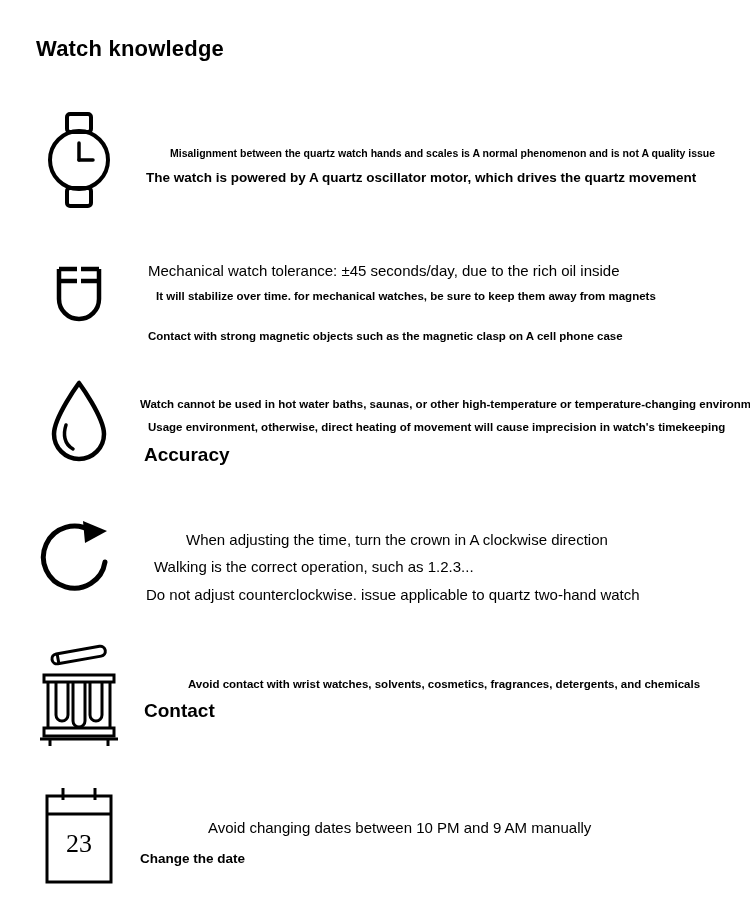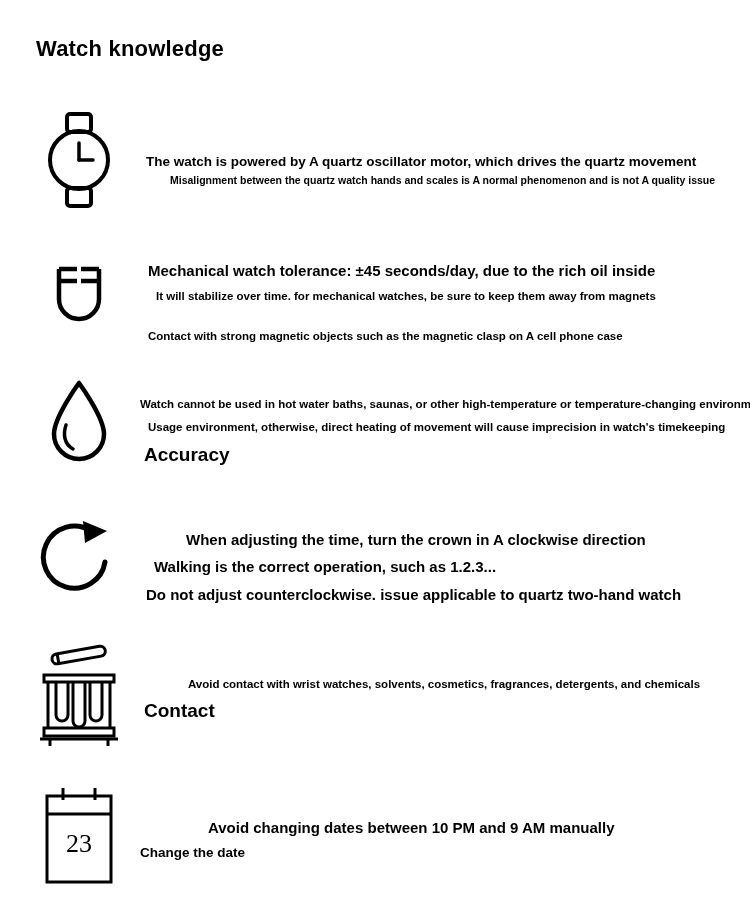--- a/index.html
+++ b/index.html
@@ -62,21 +62,21 @@
     font-weight: bold;
     line-height: 1.5;
   }
   .t-mid {
     font-size: 13.5px;
     font-weight: bold;
     line-height: 1.55;
   }
   .t-big {
     font-size: 15px;
-    font-weight: bold;
+    font-weight: normal;
     line-height: 1.55;
   }
   .t-head {
     font-size: 19px;
     font-weight: bold;
     line-height: 1.5;
   }
 
   
   #sec-quartz { top: 108px; height: 110px; }
@@ -114,21 +114,21 @@
   #sec-chem .icon-box { top: 0; height: 116px; }
   #sec-chem .text-block { top: 36px; }
   #sec-chem .l1 { padding-left: 8px; text-align: center; }
   #sec-chem .l2 { padding-left: 4px; margin-top: 4px; }
 
   
   #sec-date { top: 786px; height: 110px; }
   #sec-date .icon-box { top: 0; height: 104px; }
   #sec-date .text-block { top: 30px; }
   #sec-date .l1 { padding-left: 68px; }
-  #sec-date .l2 { padding-left: 0px; margin-top: 4px; }
+  #sec-date .l2 { padding-left: 0px; margin-top: 10px; }
 
   .cal-number {
     font-size: 26px;
     font-weight: normal;
     font-family: "Liberation Serif", serif;
   }
   svg { display: block; }
 </style>
 </head>
 <body>
@@ -141,22 +141,22 @@
     <div class="icon-box">
       <svg width="80" height="100" viewBox="0 0 80 100" aria-hidden="true">
         <rect x="28" y="4" width="24" height="18" rx="3" fill="none" stroke="#000" stroke-width="4"></rect>
         <rect x="28" y="78" width="24" height="18" rx="3" fill="none" stroke="#000" stroke-width="4"></rect>
         <circle cx="40" cy="50" r="29" fill="none" stroke="#000" stroke-width="4"></circle>
         <line x1="40" y1="50" x2="40" y2="33" stroke="#000" stroke-width="3.5" stroke-linecap="round"></line>
         <line x1="40" y1="50" x2="54" y2="50" stroke="#000" stroke-width="3.5" stroke-linecap="round"></line>
       </svg>
     </div>
     <div class="text-block">
+      <span class="line l1 t-tiny">Misalignment between the quartz watch hands and scales is A normal phenomenon and is not A quality issue</span>
       <span class="line l2 t-mid">The watch is powered by A quartz oscillator motor, which drives the quartz movement</span>
-      <span class="line l1 t-tiny">Misalignment between the quartz watch hands and scales is A normal phenomenon and is not A quality issue</span>
     </div>
   </div>
 
   <div class="section" id="sec-magnet">
     <div class="icon-box">
       <svg width="80" height="80" viewBox="0 0 80 80" aria-hidden="true">
         <path d="M20 14 L20 44 A20 20 0 0 0 60 44 L60 14" fill="none" stroke="#000" stroke-width="4.5" stroke-linecap="butt"></path>
         <line x1="20" y1="14" x2="38" y2="14" stroke="#000" stroke-width="4.5"></line>
         <line x1="42" y1="14" x2="60" y2="14" stroke="#000" stroke-width="4.5"></line>
         <line x1="20" y1="26" x2="38" y2="26" stroke="#000" stroke-width="4.5"></line>

